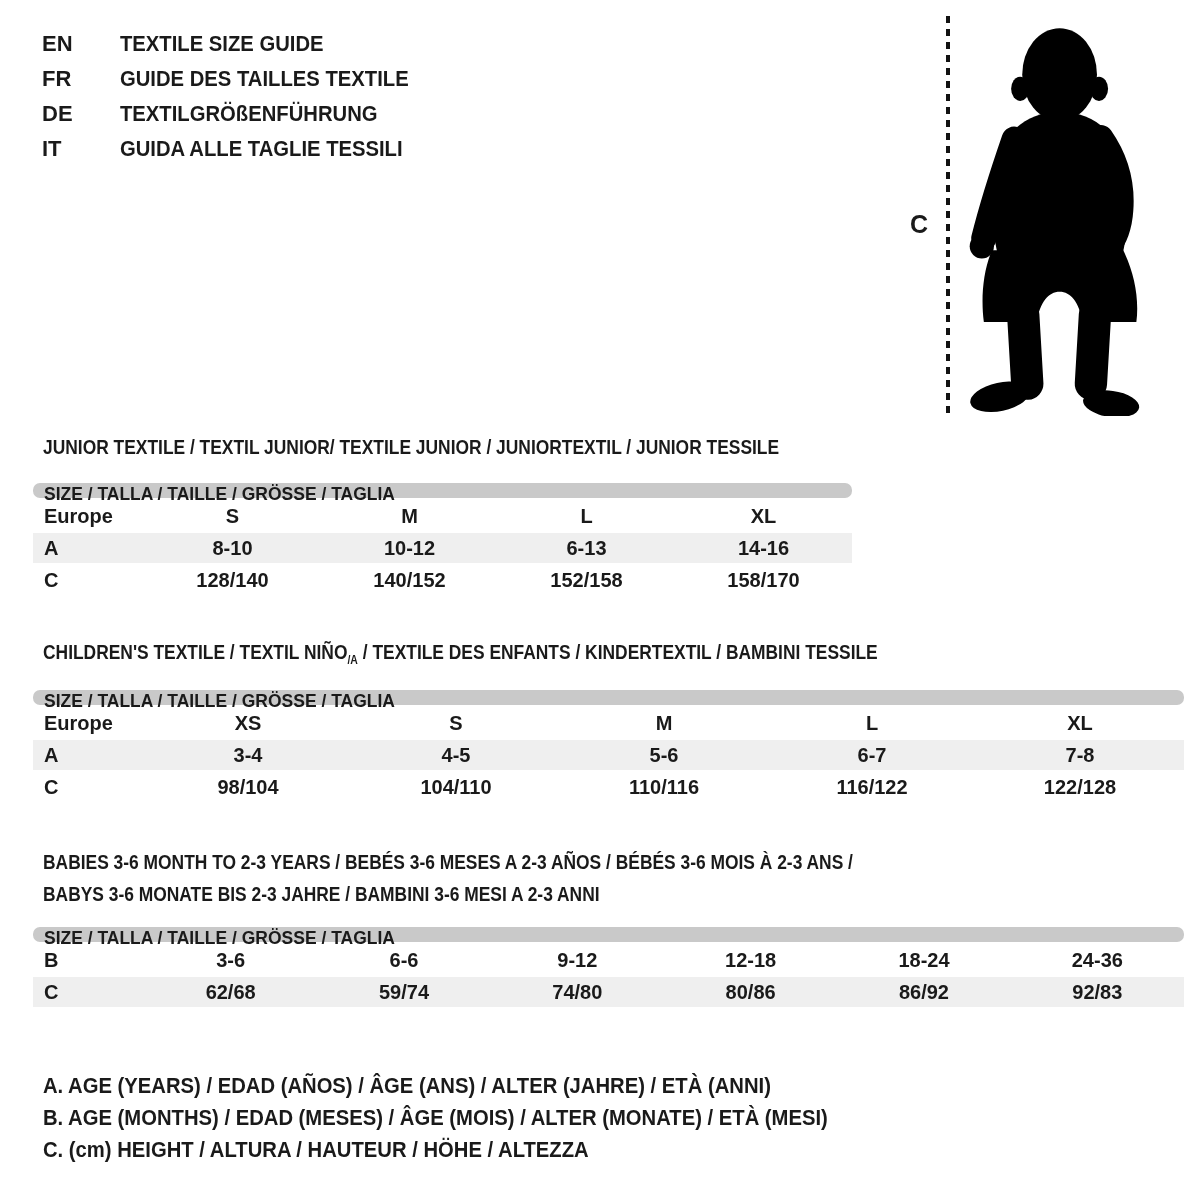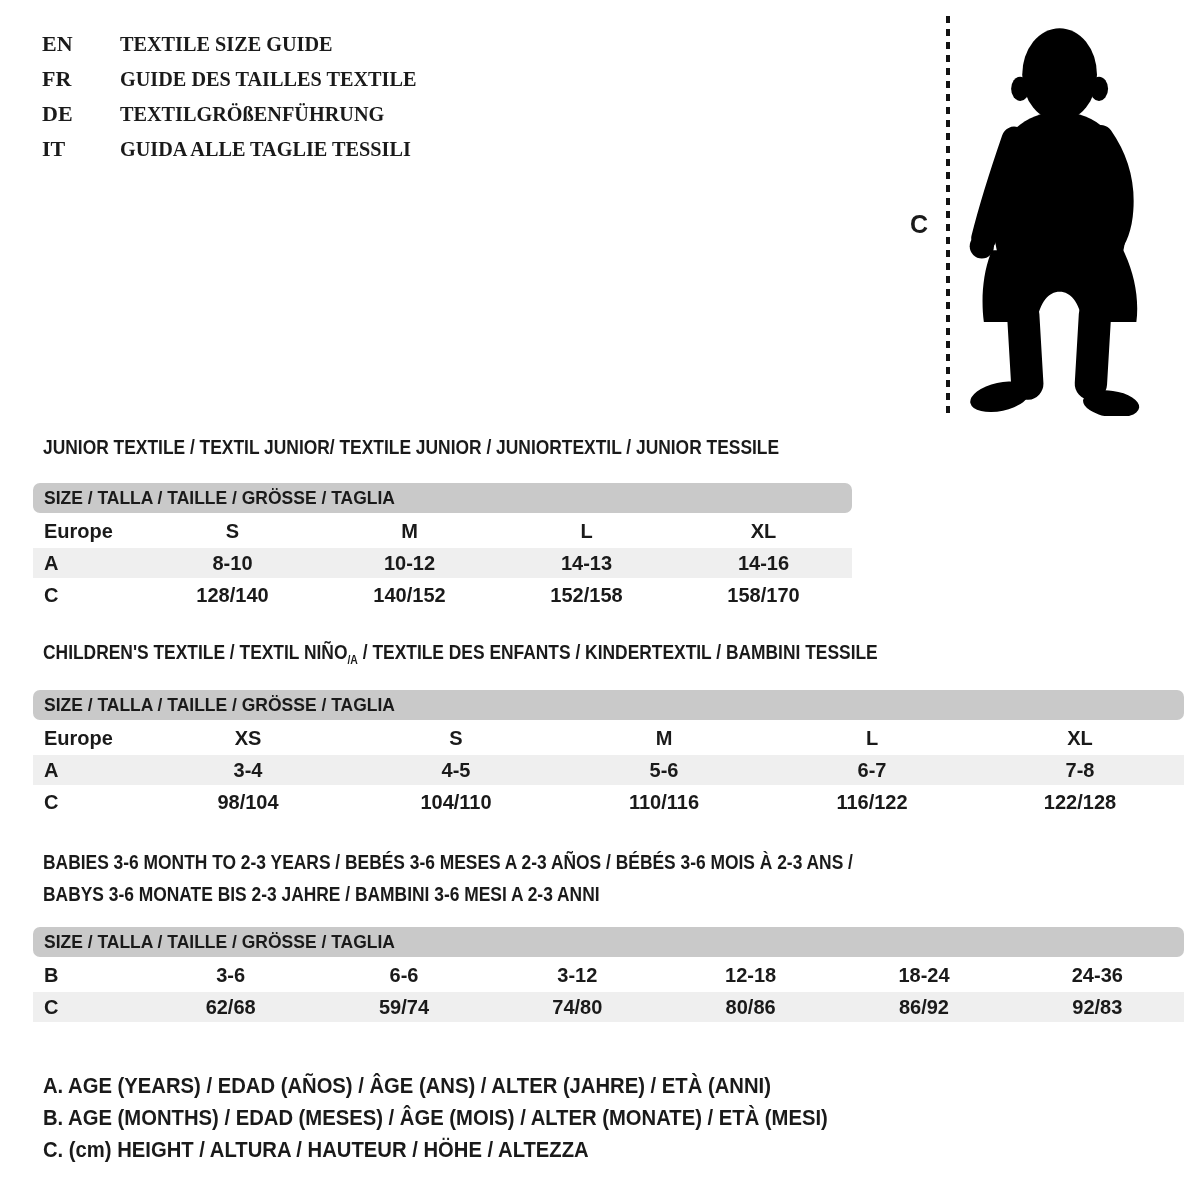--- a/index.html
+++ b/index.html
@@ -6,40 +6,40 @@
   body{
     width:1200px;height:1200px;position:relative;background:#ffffff;
     font-family:"Liberation Sans",sans-serif;font-weight:bold;color:#1a1a1a;
     overflow:hidden;
   }
   .cond{display:inline-block;white-space:nowrap;transform:scaleX(0.87);transform-origin:0 50%;}
   .cond92{display:inline-block;white-space:nowrap;transform:scaleX(0.92);transform-origin:0 50%;}
 
   
   .lang-block{position:absolute;left:42px;top:26px;}
-  .lang-row{display:flex;height:35px;align-items:center;font-size:22px;font-family:Liberation Serif, serif;}
+  .lang-row{display:flex;height:35px;align-items:center;font-size:22px;}
   .lang-code{width:78px;}
   .lang-label{white-space:nowrap;}
 
   
   .measure-line{
     position:absolute;left:946px;top:16px;width:4px;height:400px;
     background:repeating-linear-gradient(to bottom,#121212 0 7px,transparent 7px 13px);
   }
   .measure-label{position:absolute;left:910px;top:210px;font-size:25px;}
   .baby-svg{position:absolute;left:960px;top:12px;width:180px;height:404px;}
 
   
   .section-title{position:absolute;left:43px;font-size:20px;white-space:nowrap;}
   .sub{font-size:12px;vertical-align:-5px;}
 
   
   .stable{position:absolute;left:33px;}
   .size-bar{
-    height:30px;background:#c9c9c9;display:flex;align-items:center;
+    height:15px;background:#c9c9c9;display:flex;align-items:flex-start;
     padding-left:11px;font-size:19px;margin-bottom:3px;border-radius:7px;
   }
   .trow{display:flex;align-items:center;height:30px;margin-bottom:2px;font-size:20px;}
   .trow.alt{background:#efefef;}
   .cell-label{width:100px;padding-left:11px;}
   .cell{flex:1;text-align:center;}
 
   
   .legend-line{position:absolute;left:43px;font-size:22px;white-space:nowrap;}
 </style>
@@ -106,21 +106,21 @@
     <span class="cell-label">Europe</span>
     <span class="cell">S</span>
     <span class="cell">M</span>
     <span class="cell">L</span>
     <span class="cell">XL</span>
   </div>
   <div class="trow alt">
     <span class="cell-label">A</span>
     <span class="cell">8-10</span>
     <span class="cell">10-12</span>
-    <span class="cell">14-13</span>
+    <span class="cell">6-13</span>
     <span class="cell">14-16</span>
   </div>
   <div class="trow">
     <span class="cell-label">C</span>
     <span class="cell">128/140</span>
     <span class="cell">140/152</span>
     <span class="cell">152/158</span>
     <span class="cell">158/170</span>
   </div>
 </div>
@@ -165,21 +165,21 @@
   <span class="cond">BABYS 3-6 MONATE BIS 2-3 JAHRE / BAMBINI 3-6 MESI A 2-3 ANNI</span>
 </div>
 <div class="stable" style="top:927px;width:1151px;">
   <div class="size-bar">
     <span class="cond92">SIZE / TALLA / TAILLE / GRÖSSE / TAGLIA</span>
   </div>
   <div class="trow">
     <span class="cell-label">B</span>
     <span class="cell">3-6</span>
     <span class="cell">6-6</span>
-    <span class="cell">3-12</span>
+    <span class="cell">9-12</span>
     <span class="cell">12-18</span>
     <span class="cell">18-24</span>
     <span class="cell">24-36</span>
   </div>
   <div class="trow alt">
     <span class="cell-label">C</span>
     <span class="cell">62/68</span>
     <span class="cell">59/74</span>
     <span class="cell">74/80</span>
     <span class="cell">80/86</span>

